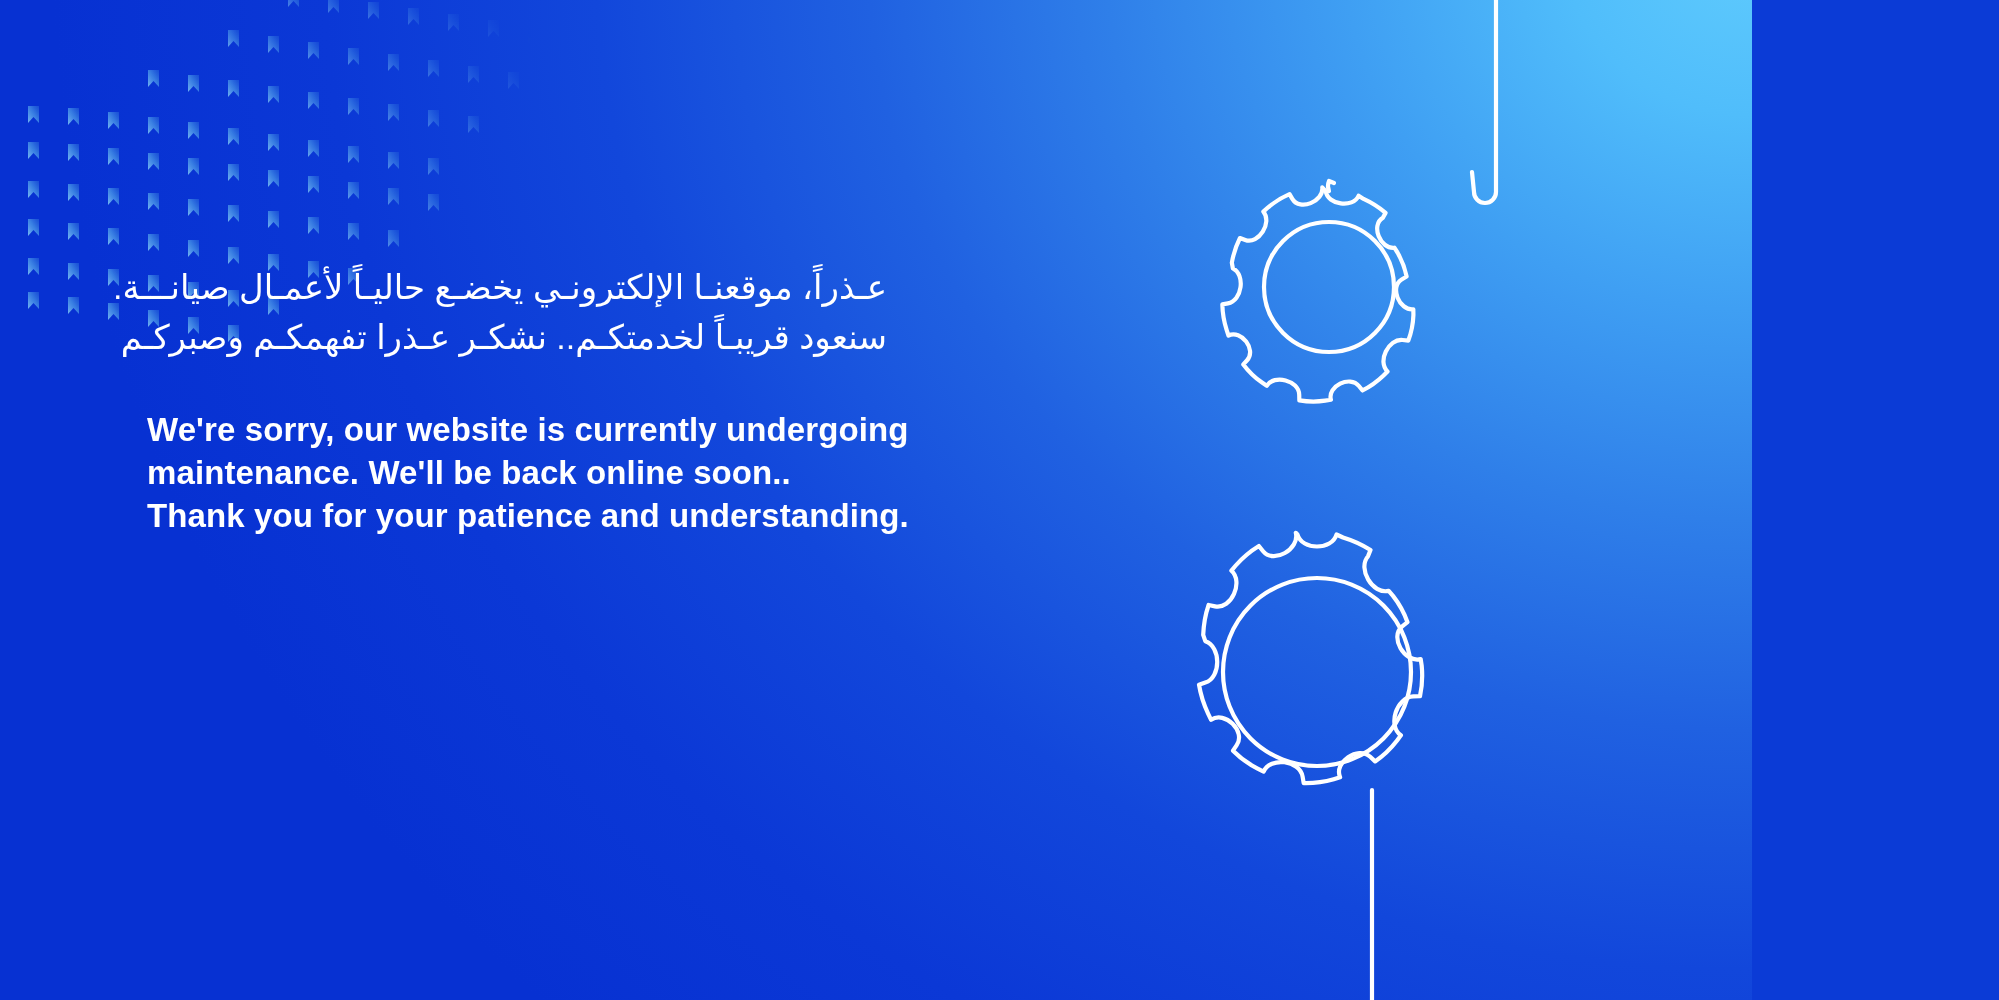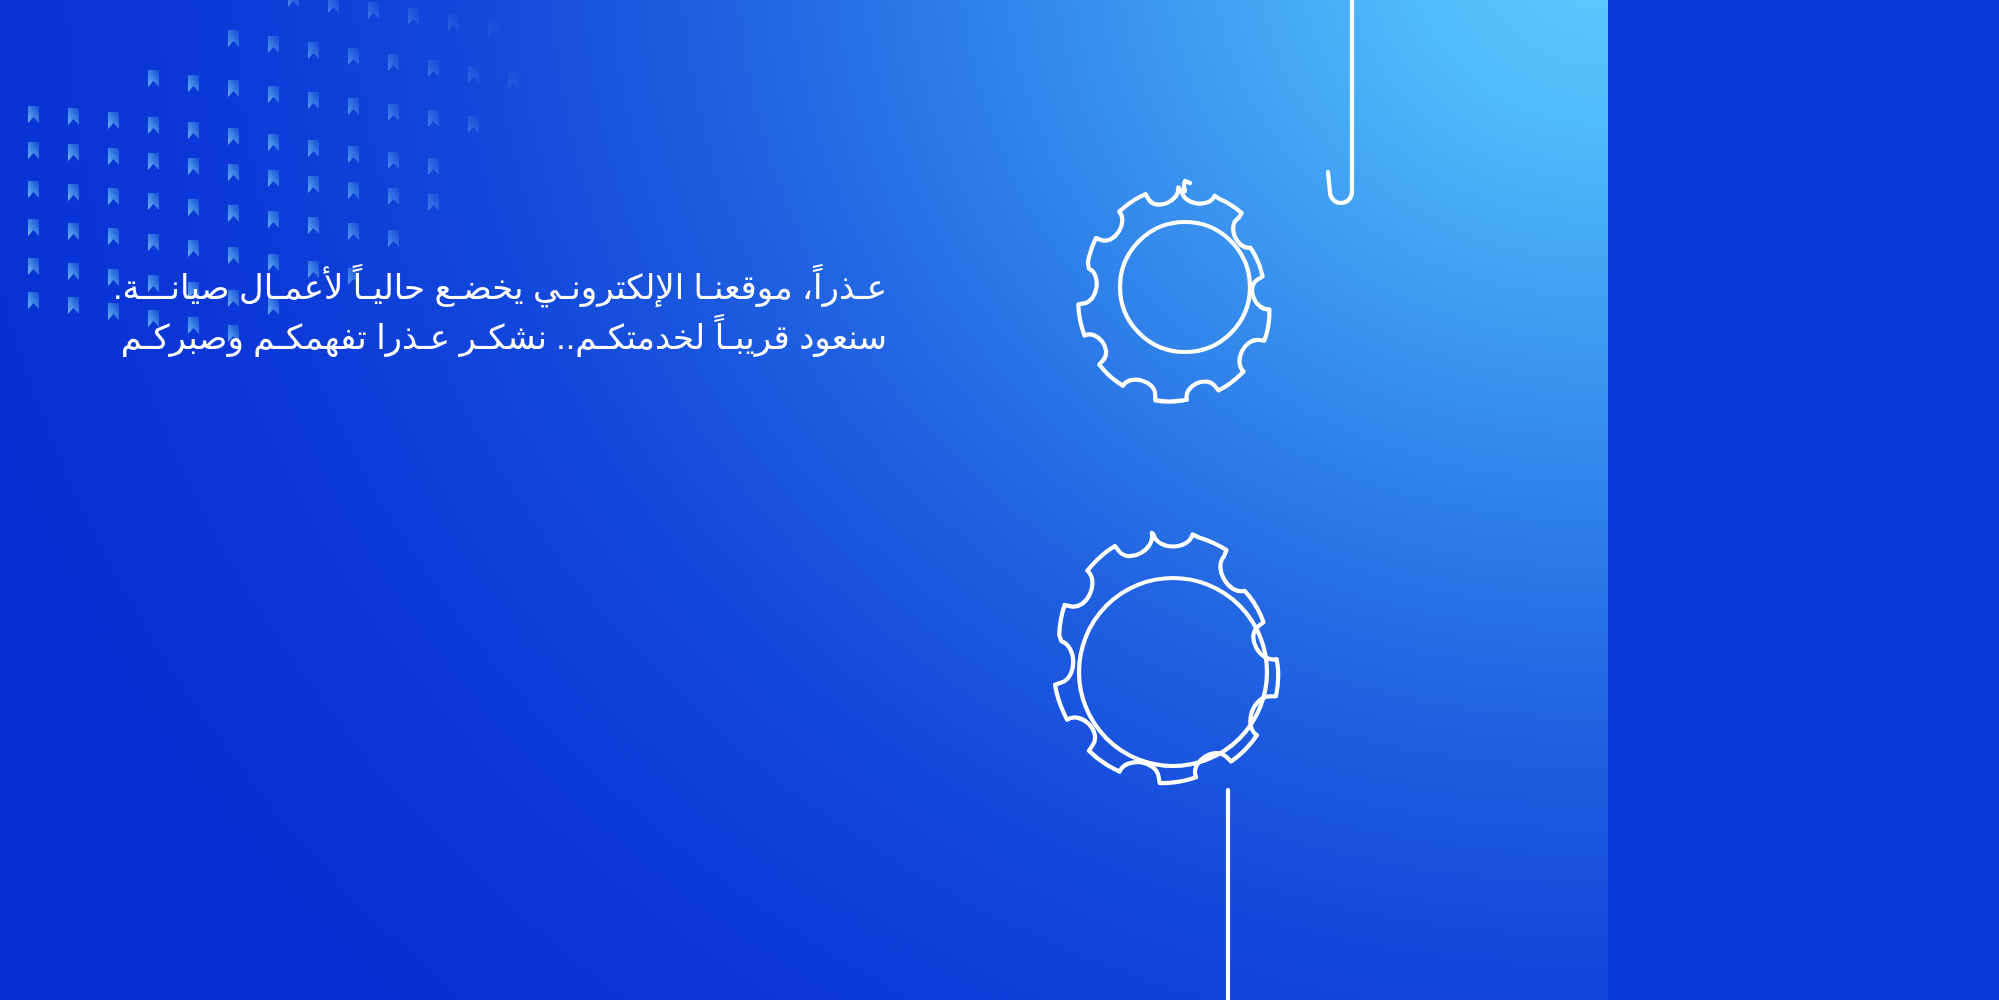--- a/index.html
+++ b/index.html
@@ -2,21 +2,21 @@
 <html><head>
 <meta charset="utf-8">
 <style>
   html, body {
     margin: 0;
     padding: 0;
     background: #0b3bd6;
   }
   #page {
     position: relative;
-    width: 1608px;
+    width: 1752px;
     height: 1000px;
     overflow: hidden;
     font-family: "Liberation Sans", "DejaVu Sans", sans-serif;
     background:
       radial-gradient(ellipse 1700px 1500px at 100% -5%,
           #5fcbfd 0%,
           #50bdfb 11%,
           #3f9ff3 24%,
           #2f7fe9 38%,
           #2061e1 52%,
@@ -316,16 +316,21 @@
     <path d="M 400,790 L 400,1005"></path>
   </svg>
 
   <div id="text-block">
 
     <div id="arabic-block">
       <div class="ar-line">عـذراً، موقعنـا الإلكترونـي يخضـع حاليـاً لأعمـال صيانـــة.</div>
       <div class="ar-line">سنعود قريبـاً لخدمتكـم.. نشكـر عـذرا تفهمكـم وصبركـم</div>
     </div>
 
+    <div id="english-block">
+      <div class="en-line">We're sorry, our website is currently undergoing</div>
+      <div class="en-line">maintenance. We'll be back online soon..</div>
+      <div class="en-line">Thank you for your patience and understanding.</div>
+    </div>
 
   </div>
 
 </div>
 
 </body></html>

